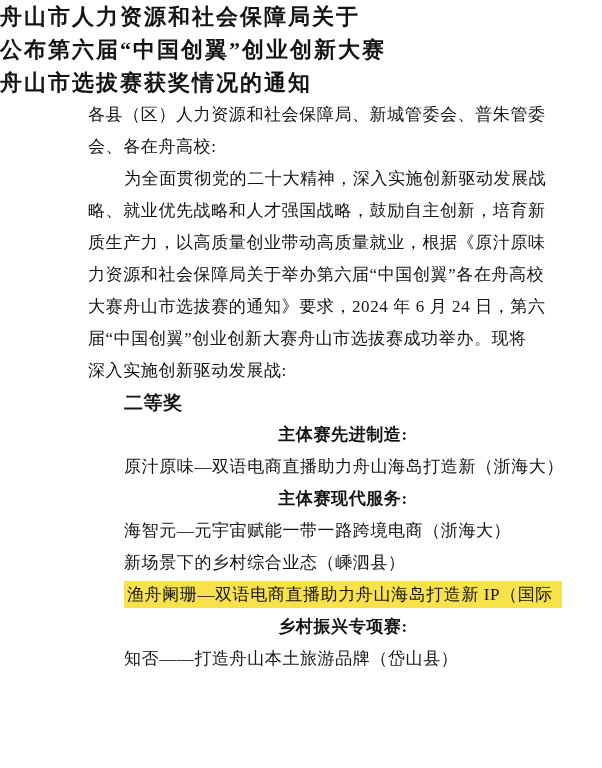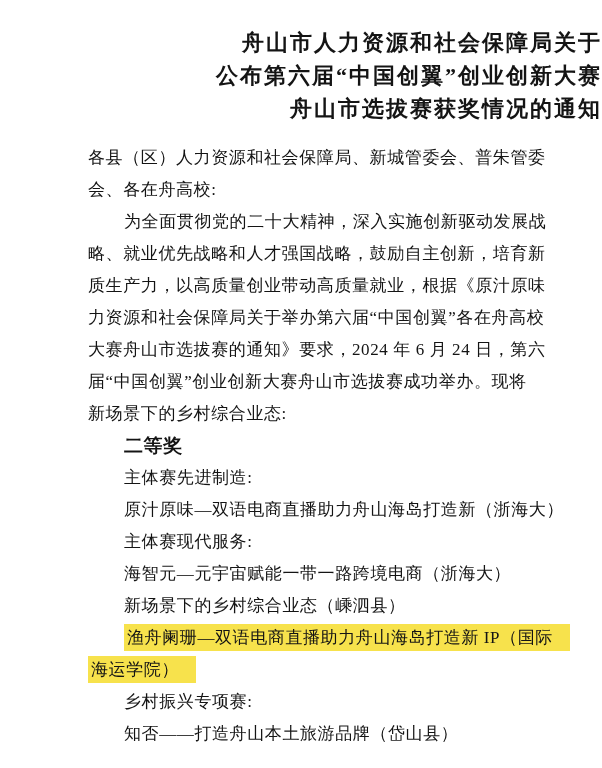--- a/index.html
+++ b/index.html
@@ -6,46 +6,44 @@
   .page {
     position: relative;
     width: 602px;
     height: 768px;
     background: #ffffff;
     color: #141414;
     font-family: "Liberation Serif", "DejaVu Serif", serif;
     overflow: hidden;
   }
   .title {
-    margin-top: 26px;
-    text-align: right;
+    text-align: left;
     font-weight: bold;
     font-size: 22px;
     line-height: 33px;
     letter-spacing: 2px;
   }
   .body {
-    margin-top: 17px;
     padding-left: 88px;
     padding-right: 40px;
     font-size: 17px;
     line-height: 32px;
     letter-spacing: 0.6px;
   }
   .line { white-space: nowrap; }
   .indent { padding-left: 36px; }
   .grade {
     font-family: "Liberation Sans", "DejaVu Sans", sans-serif;
     font-weight: bold;
     font-size: 19px;
   }
-  .category { font-weight: normal; }
+  .category { font-weight: bold; text-align: center; }
   .hl {
     background: #f7e24c;
-    padding: 4px 17px 4px 3px;
+    padding: 4px 9px 4px 3px;
   }
 </style>
 </head>
 <body>
 
 <div class="page">
 
   <header class="title">
     <div class="line">舟山市人力资源和社会保障局关于</div>
     <div class="line">公布第六届“中国创翼”创业创新大赛</div>
@@ -56,30 +54,29 @@
 
     <div class="line">各县（区）人力资源和社会保障局、新城管委会、普朱管委</div>
     <div class="line">会、各在舟高校:</div>
 
     <div class="line indent">为全面贯彻党的二十大精神，深入实施创新驱动发展战</div>
     <div class="line">略、就业优先战略和人才强国战略，鼓励自主创新，培育新</div>
     <div class="line">质生产力，以高质量创业带动高质量就业，根据《原汁原味</div>
     <div class="line">力资源和社会保障局关于举办第六届“中国创翼”各在舟高校</div>
     <div class="line">大赛舟山市选拔赛的通知》要求，2024 年 6 月 24 日，第六</div>
     <div class="line">届“中国创翼”创业创新大赛舟山市选拔赛成功举办。现将</div>
-    <div class="line">新场景下的乡村综合业态:</div>
+    <div class="line">深入实施创新驱动发展战:</div>
 
     <div class="line indent grade">二等奖</div>
 
     <div class="line indent category">主体赛先进制造:</div>
     <div class="line indent">原汁原味—双语电商直播助力舟山海岛打造新（浙海大）</div>
 
     <div class="line indent category">主体赛现代服务:</div>
     <div class="line indent">海智元—元宇宙赋能一带一路跨境电商（浙海大）</div>
     <div class="line indent">新场景下的乡村综合业态（嵊泗县）</div>
     <div class="line indent"><span class="hl">渔舟阑珊—双语电商直播助力舟山海岛打造新 IP（国际</span></div>
-    <div class="line"><span class="hl">海运学院）</span></div>
 
     <div class="line indent category">乡村振兴专项赛:</div>
     <div class="line indent">知否——打造舟山本土旅游品牌（岱山县）</div>
 
   </main>
 </div>
 
 </body></html>

